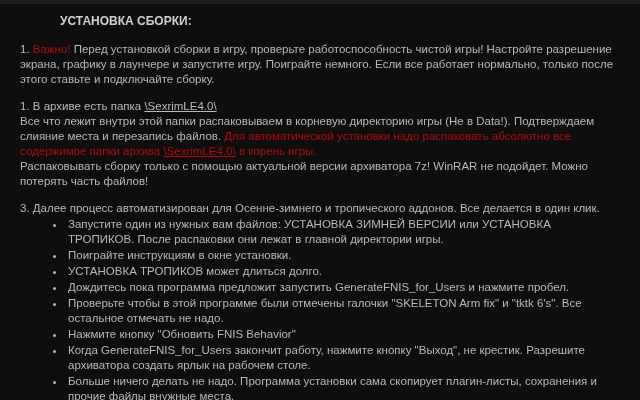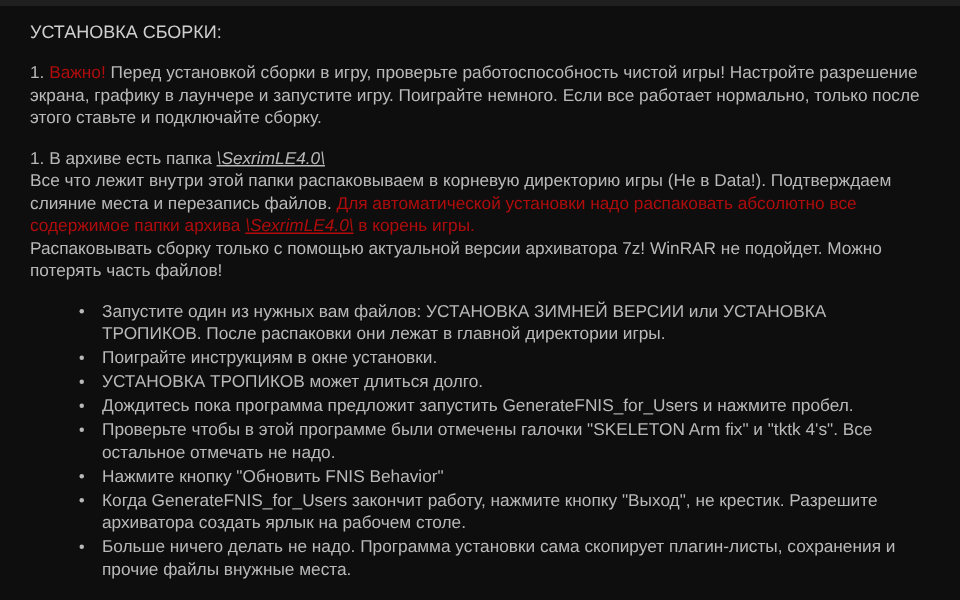--- a/index.html
+++ b/index.html
@@ -20,30 +20,30 @@
     color: var(--text);
   }
   .top-edge {
     width: 100%; height: 4px;
     background: var(--top-edge);
   }
   .content {
     padding: 10px 20px 0 20px;
   }
   .page-title {
-    font-weight: normal;
+    font-weight: bold;
     font-size: 12px;
     color: var(--heading);
     margin-bottom: 13px;
+    margin-left: 40px;
   }
   .para { margin-bottom: 12px; }
   .red { color: var(--red); }
   .red-bold { color: var(--red); font-weight: normal; }
   .folder {
-    font-style: italic;
     text-decoration: underline;
   }
   ul.checklist {
     margin: 1px 0 0 0;
     padding-left: 30px;
     list-style: disc;
   }
   ul.checklist li {
     margin: 0 0 1px 16px;
     padding-left: 2px;
@@ -62,26 +62,27 @@
     <span>1. </span><span class="red-bold">Важно!</span><span> Перед установкой сборки в игру, проверьте работоспособность чистой игры! Настройте разрешение экрана, графику в лаунчере и запустите игру. Поиграйте немного. Если все работает нормально, только после этого ставьте и подключайте сборку.</span><br>
   </div>
 
   <div class="para">
     <span>1. В архиве есть папка </span><span class="folder">\SexrimLE4.0\</span><br>
     <span>Все что лежит внутри этой папки распаковываем в корневую директорию игры (Не в Data!). Подтверждаем слияние места и перезапись файлов. </span><span class="red">Для автоматической установки надо распаковать абсолютно все содержимое папки архива </span><span class="red folder">\SexrimLE4.0\</span><span class="red"> в корень игры.</span><br>
     <span>Распаковывать сборку только с помощью актуальной версии архиватора 7z! WinRAR не подойдет. Можно потерять часть файлов!</span>
   </div>
 
   <div class="para">
+    <span>3. Далее процесс автоматизирован для Осенне-зимнего и тропического аддонов. Все делается в один клик.</span>
     <ul class="checklist">
       <li><span>Запустите один из нужных вам файлов: УСТАНОВКА ЗИМНЕЙ ВЕРСИИ или УСТАНОВКА ТРОПИКОВ. После распаковки они лежат в главной директории игры.</span></li>
       <li><span>Поиграйте инструкциям в окне установки.</span></li>
       <li><span>УСТАНОВКА ТРОПИКОВ может длиться долго.</span></li>
       <li><span>Дождитесь пока программа предложит запустить GenerateFNIS_for_Users и нажмите пробел.</span></li>
-      <li><span>Проверьте чтобы в этой программе были отмечены галочки "SKELETON Arm fix" и "tktk 4's". Все остальное отмечать не надо.</span></li>
+      <li><span>Проверьте чтобы в этой программе были отмечены галочки "SKELETON Arm fix" и "tktk 6's". Все остальное отмечать не надо.</span></li>
       <li><span>Нажмите кнопку "Обновить FNIS Behavior"</span></li>
       <li><span>Когда GenerateFNIS_for_Users закончит работу, нажмите кнопку "Выход", не крестик. Разрешите архиватора создать ярлык на рабочем столе.</span></li>
       <li><span>Больше ничего делать не надо. Программа установки сама скопирует плагин-листы, сохранения и прочие файлы внужные места.</span></li>
 
     </ul>
   </div>
 
 </div>
 
 </body></html>

